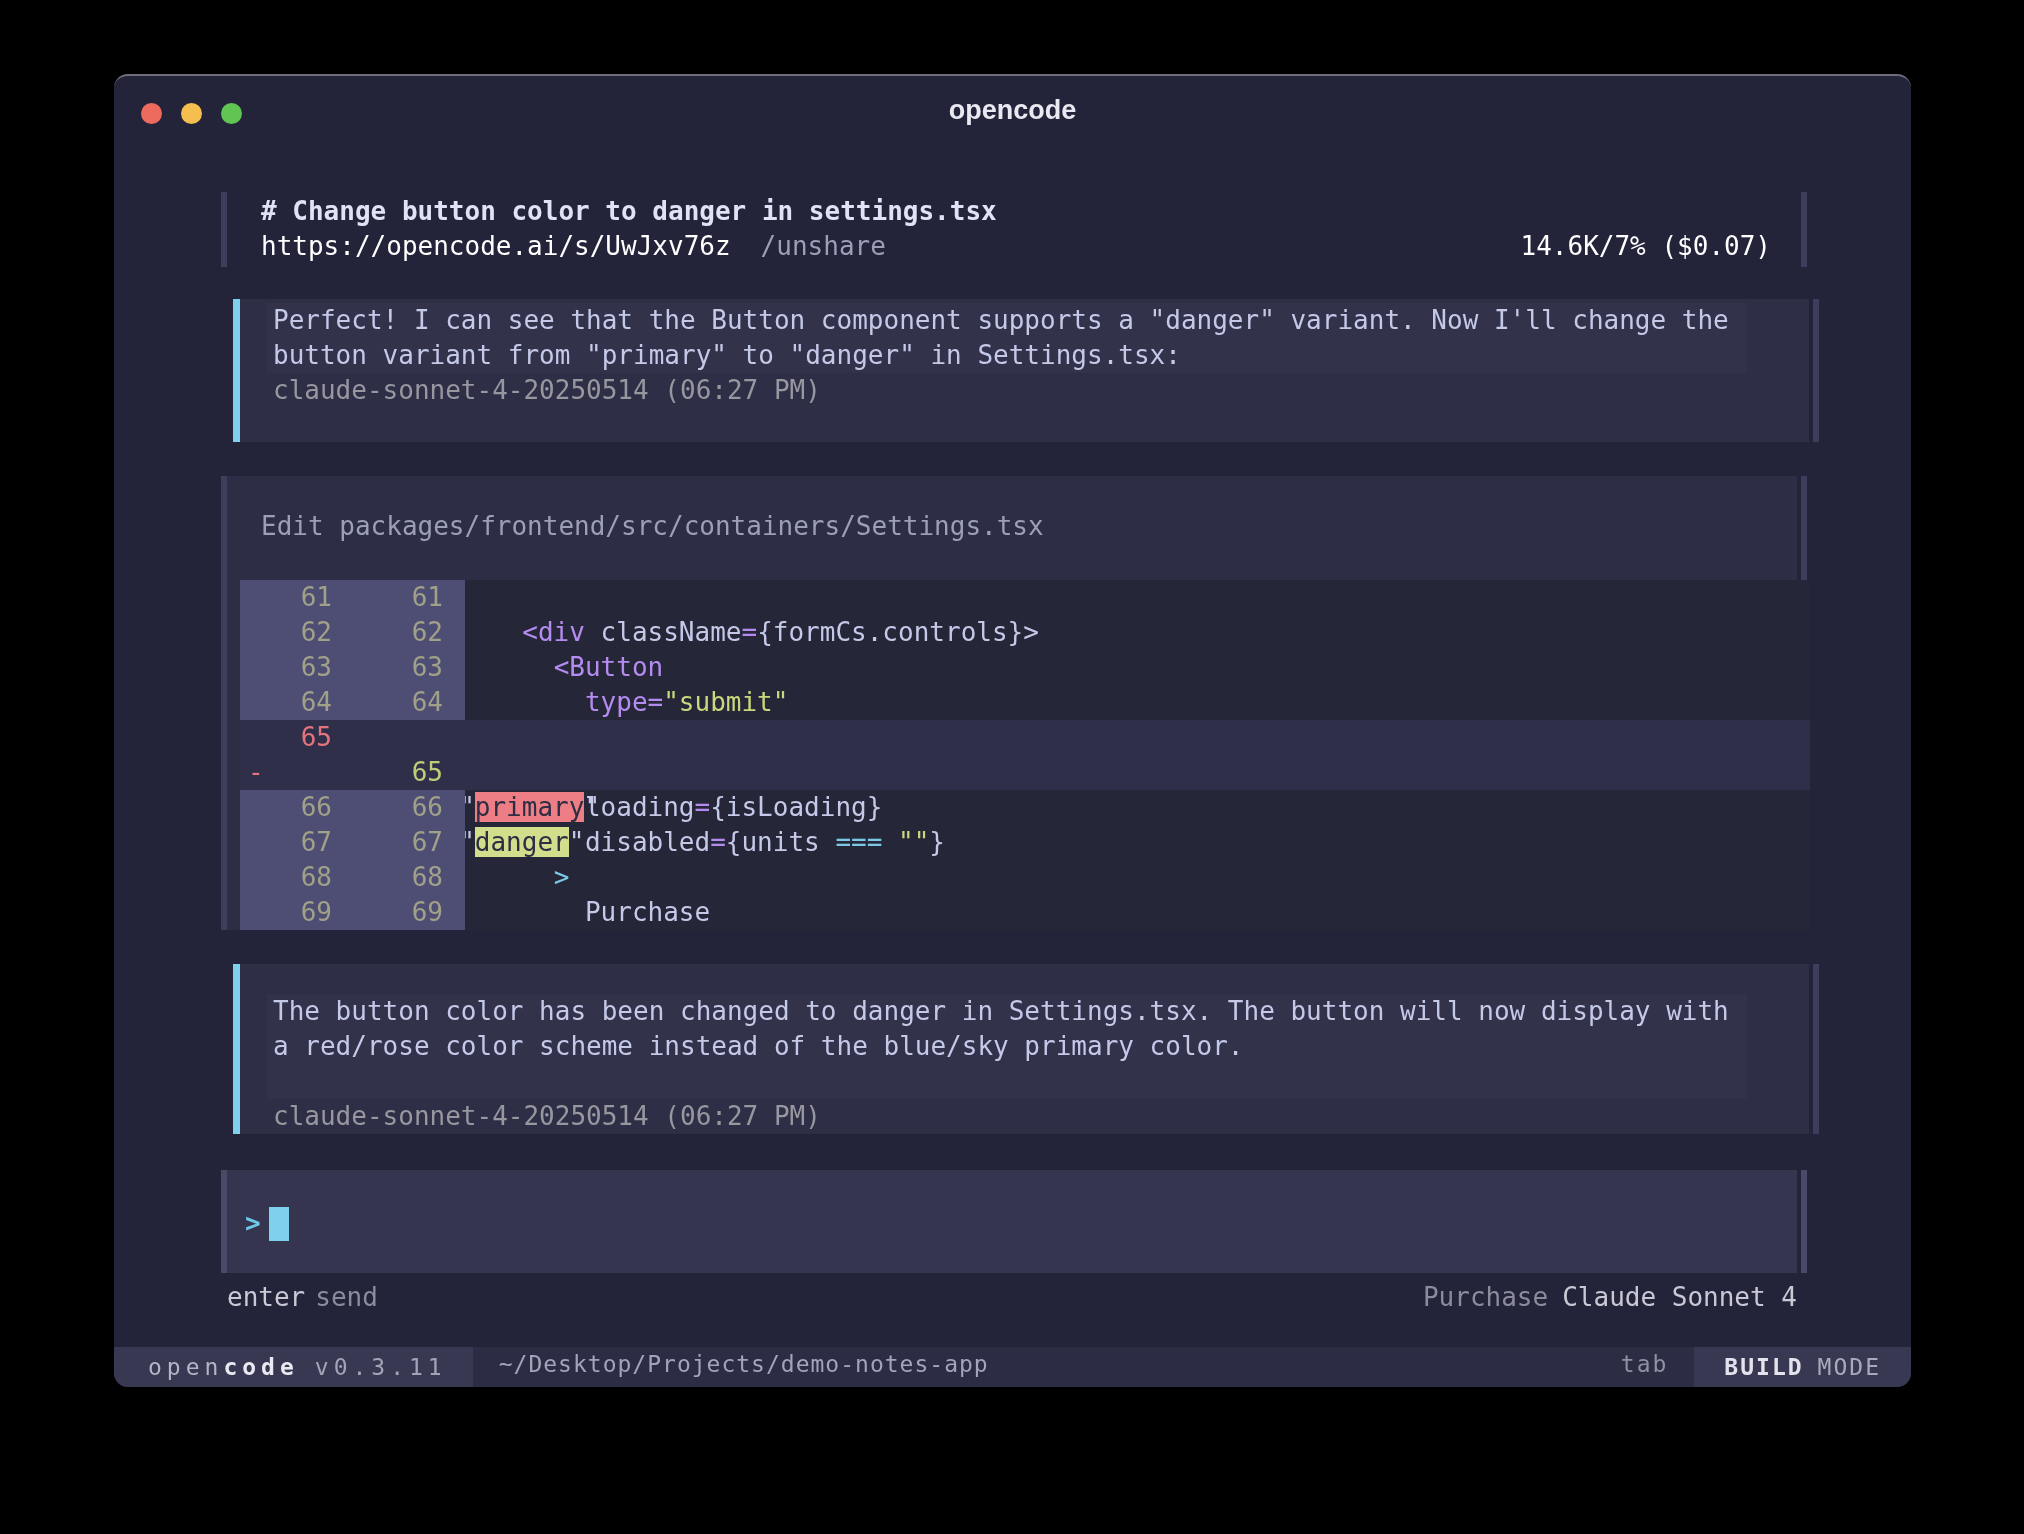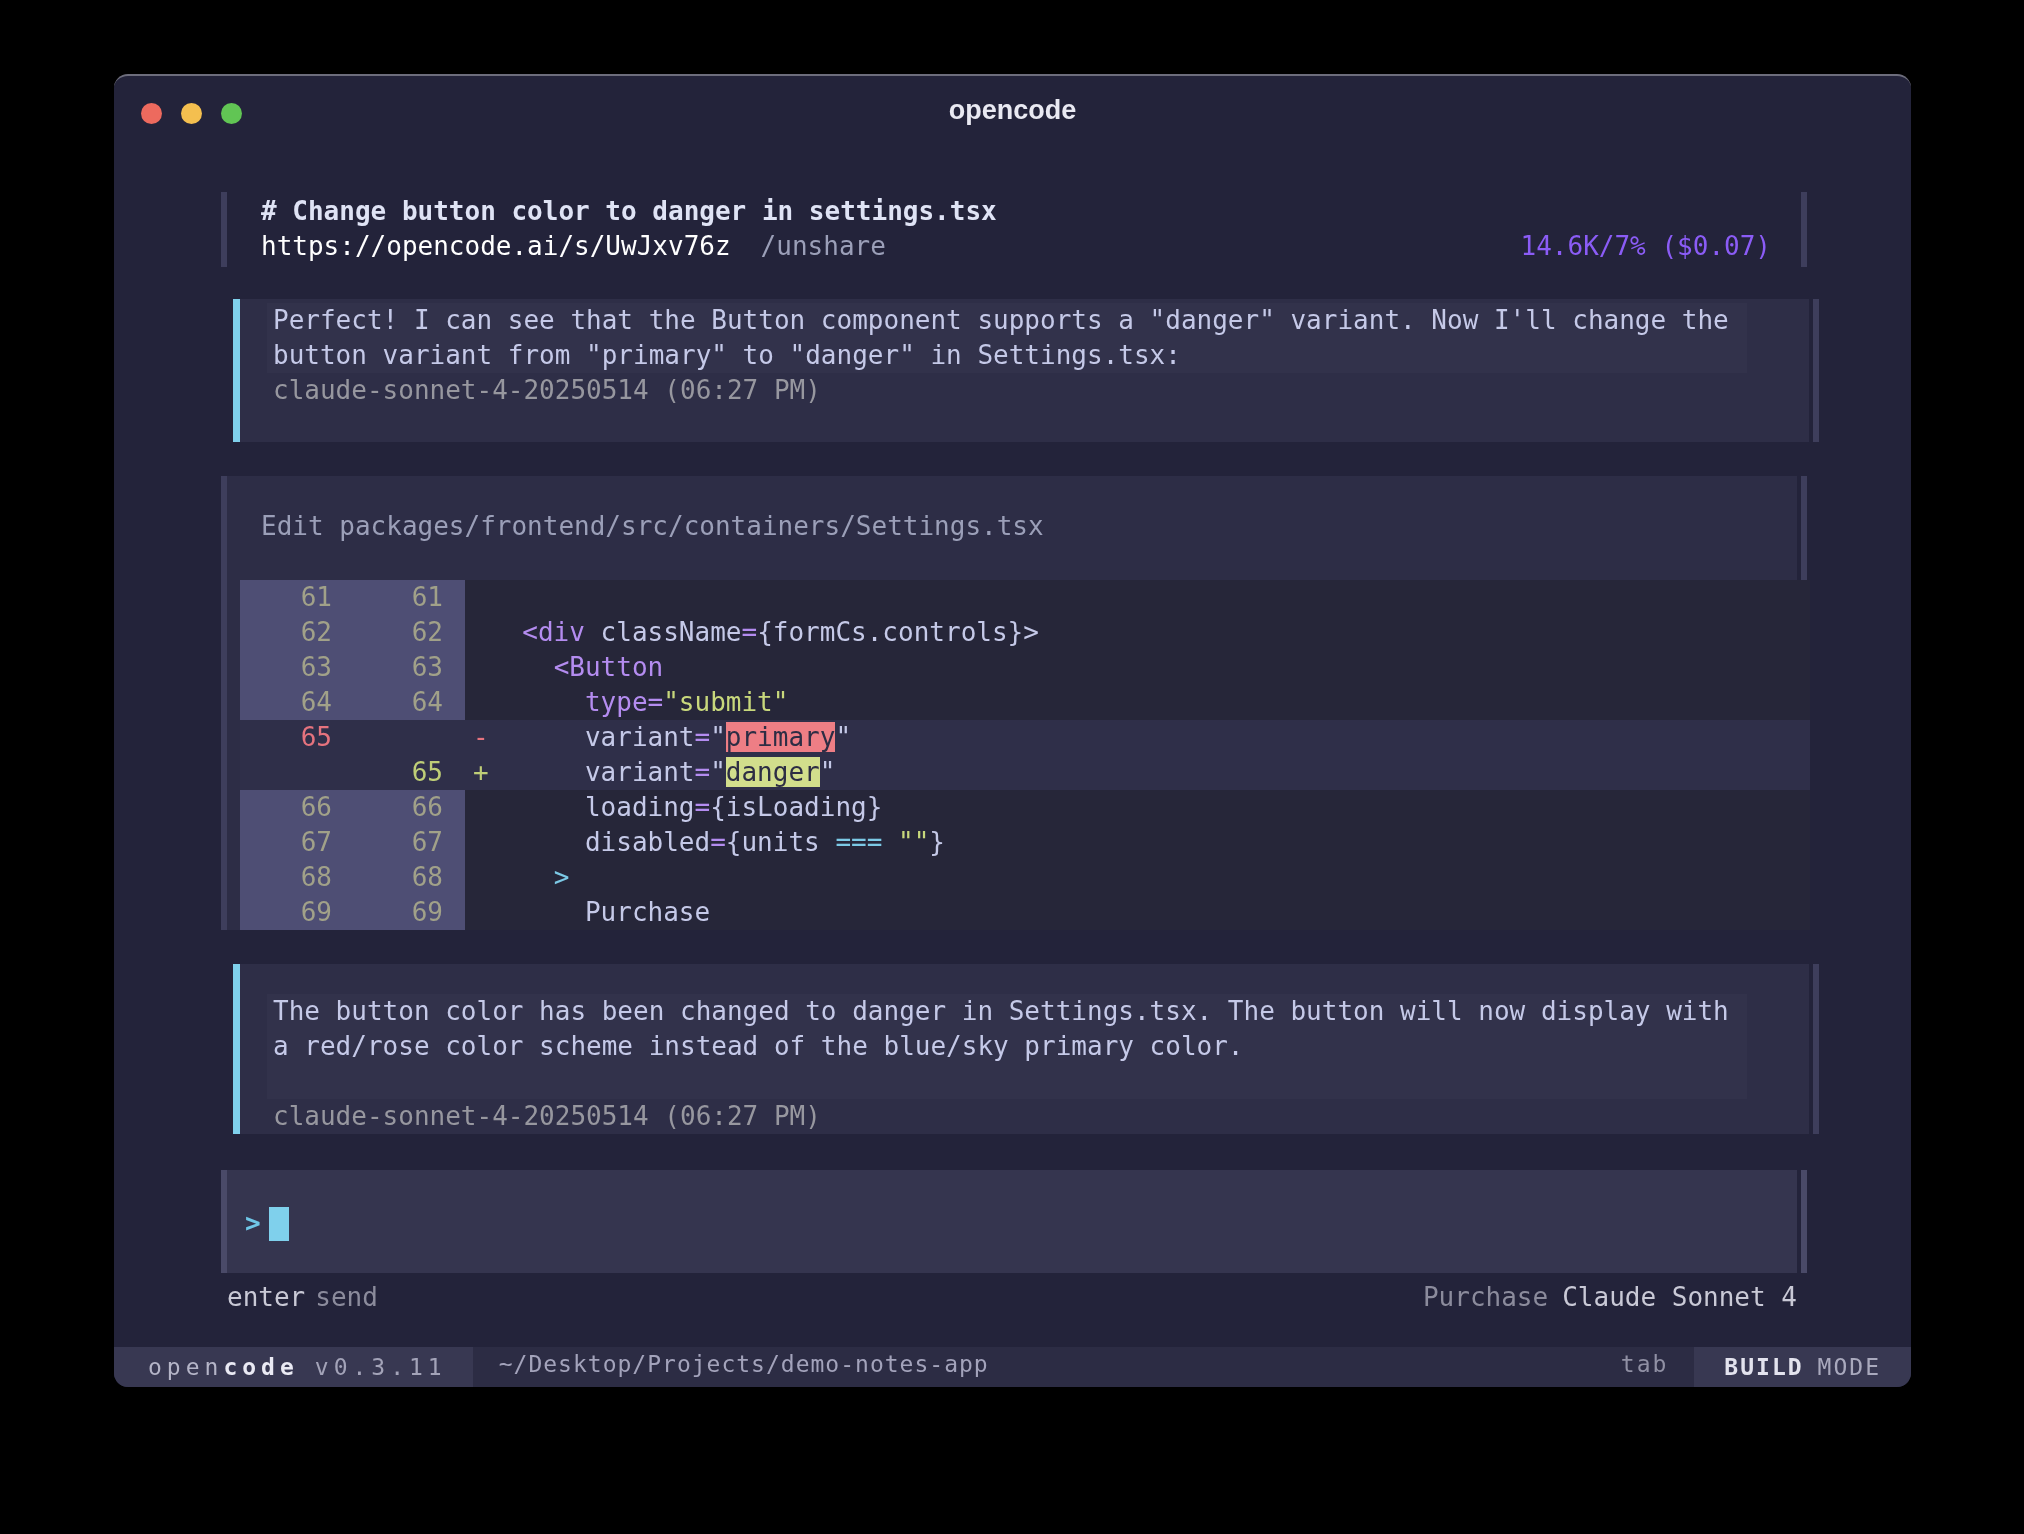--- a/index.html
+++ b/index.html
@@ -22,38 +22,38 @@
   .rbar{position:absolute;left:1687px;width:6px;top:0;height:100%;background:#3e3e5c;}
   .blockbg{position:absolute;left:113px;width:1570px;top:0;height:100%;}
 
   
   .session-header{position:absolute;left:0;top:116px;width:1797px;height:75px;}
   .sh-inner{position:absolute;left:147px;top:2px;right:140px;}
   .sh-title{color:#dfe3f5;font-weight:bold;white-space:pre;}
   .sh-sub{color:#9b9fb8;white-space:pre;display:flex;}
   .sh-url{color:#ffffff;}
   .sh-unshare{margin-left:30px;color:#9b9fb8;}
-  .sh-stats{margin-left:auto;color:#8b5cf6;}
+  .sh-stats{margin-left:auto;color:#ffffff;}
 
   
   .message{position:absolute;left:12px;width:1797px;padding-left:15px;}
   .message .blockbg{background:#2e2e47;}
   .message .lbar{background:#7fd0ec;width:7px;}
   .msg-inner{position:absolute;left:147px;top:0;}
   .para{background:#32324b;display:inline-block;padding:0 18px 0 6px;margin-left:-6px;}
   .mline{color:#c5c9e8;white-space:pre;}
   .meta{color:#97979f;white-space:pre;}
 
   
   .edit-panel{position:absolute;left:0;top:400px;width:1797px;height:454px;}
   .edit-panel .blockbg{background:#2d2d46;}
   .ep-title{position:absolute;left:147px;top:33px;color:#9b9fb8;white-space:pre;}
   .diff{position:absolute;left:126px;top:104px;width:1570px;}
   .drow{display:flex;height:35px;background:#262639;}
-  .drow.del,.drow.add{background:#2f2f49;}
+  .drow.del,.drow.add{background:#2f2f49;flex-direction:column;}
   .gut{display:flex;width:225px;flex:none;background:#4e4e74;}
   .drow.del .gut,.drow.add .gut{background:transparent;}
   .num{display:inline-block;text-align:right;color:#a1a189;white-space:pre;}
   .num.old{width:92px;}
   .num.new{width:111px;}
   .num.del{color:#e5737e;}
   .num.add{color:#bfce77;}
   .marker{width:26px;flex:none;padding-left:8px;box-sizing:border-box;white-space:pre;}
   .marker.del{color:#e5737e;}
   .marker.add{color:#bfce77;}

